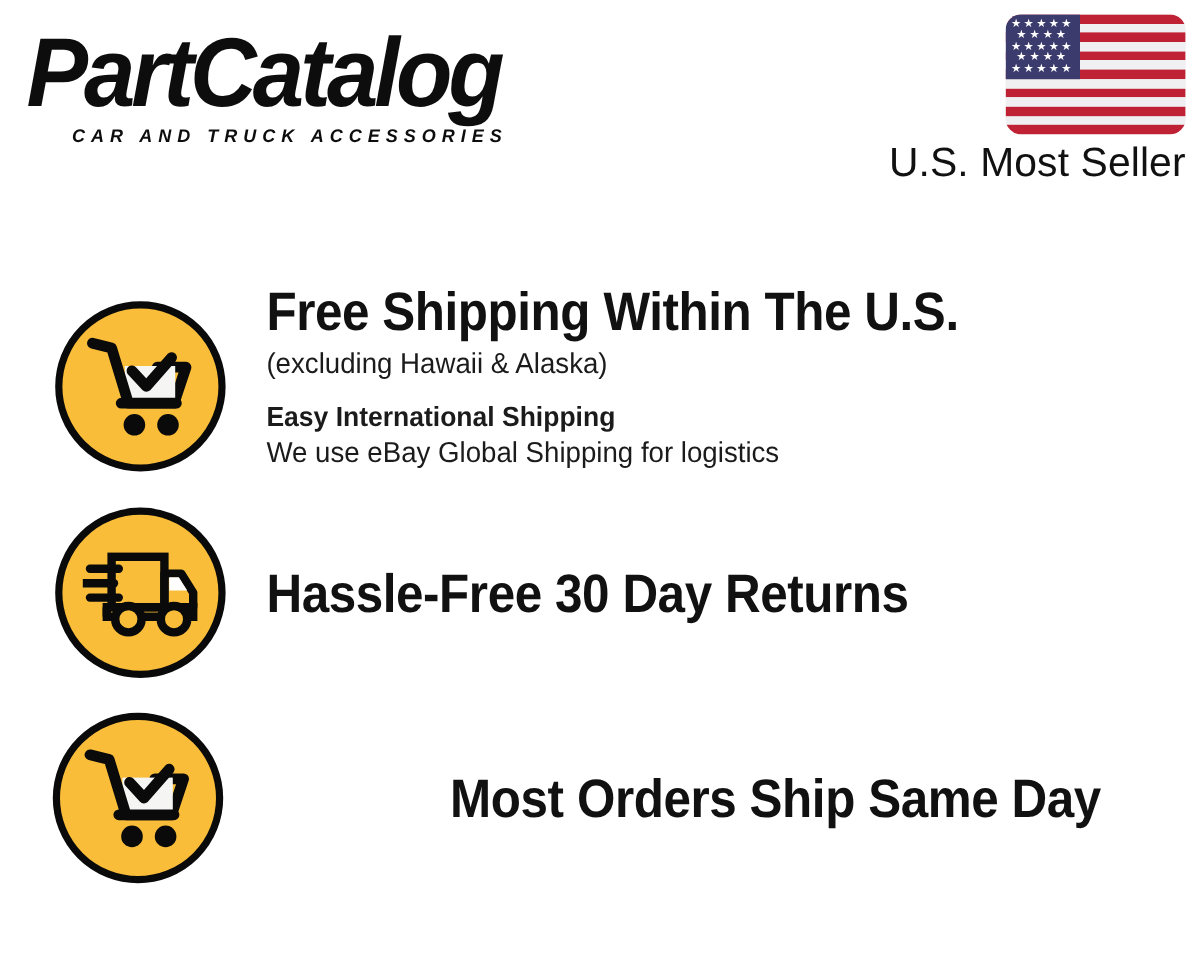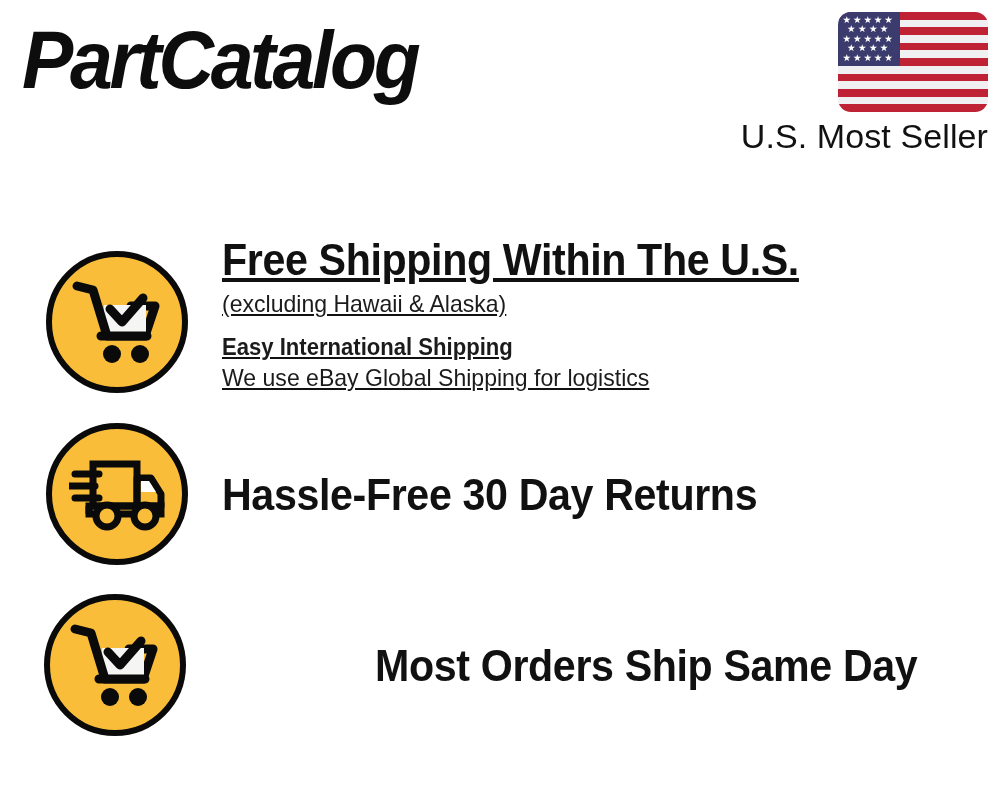--- a/index.html
+++ b/index.html
@@ -151,40 +151,41 @@
     white-space: nowrap;
   }
   .subline.bold {
     font-weight: 700;
     font-size: 23px;
   }
 
   
   #benefit-row-shipping { top: 251px; }
   #benefit-row-shipping .badge-circle { left: 46px; top: 0px; }
-  #benefit-row-shipping .benefit-text { top: -15px; text-decoration: underline; }
+  #benefit-row-shipping .benefit-text { top: -15px; }
   #benefit-row-shipping .headline { margin-bottom: 6px; }
   #row1-note { margin-bottom: 13px; }
   #row1-intl-title { margin-bottom: 1px; }
 
   
   #benefit-row-returns { top: 423px; }
   #benefit-row-returns .badge-circle { left: 46px; top: 0px; }
   #benefit-row-returns .benefit-text { top: 48px; }
 
   
   #benefit-row-sameday { top: 594px; }
   #benefit-row-sameday .badge-circle { left: 44px; top: 0px; }
   #benefit-row-sameday .benefit-text { top: 48px; text-align: right; }
 </style>
 </head>
 <body>
 
 <div id="brand-logo">
   <div id="brand-wordmark">PartCatalog</div>
+  <div id="brand-tagline">CAR AND TRUCK ACCESSORIES</div>
 </div>
 
 <div id="us-flag-badge">
   <div class="stripes">
       <div class="stripe" style="top: 0%; background: rgb(191, 34, 52);"></div>
       <div class="stripe" style="top: 7.69231%; background: rgb(240, 239, 241);"></div>
       <div class="stripe" style="top: 15.3846%; background: rgb(191, 34, 52);"></div>
       <div class="stripe" style="top: 23.0769%; background: rgb(240, 239, 241);"></div>
       <div class="stripe" style="top: 30.7692%; background: rgb(191, 34, 52);"></div>
       <div class="stripe" style="top: 38.4615%; background: rgb(240, 239, 241);"></div>

